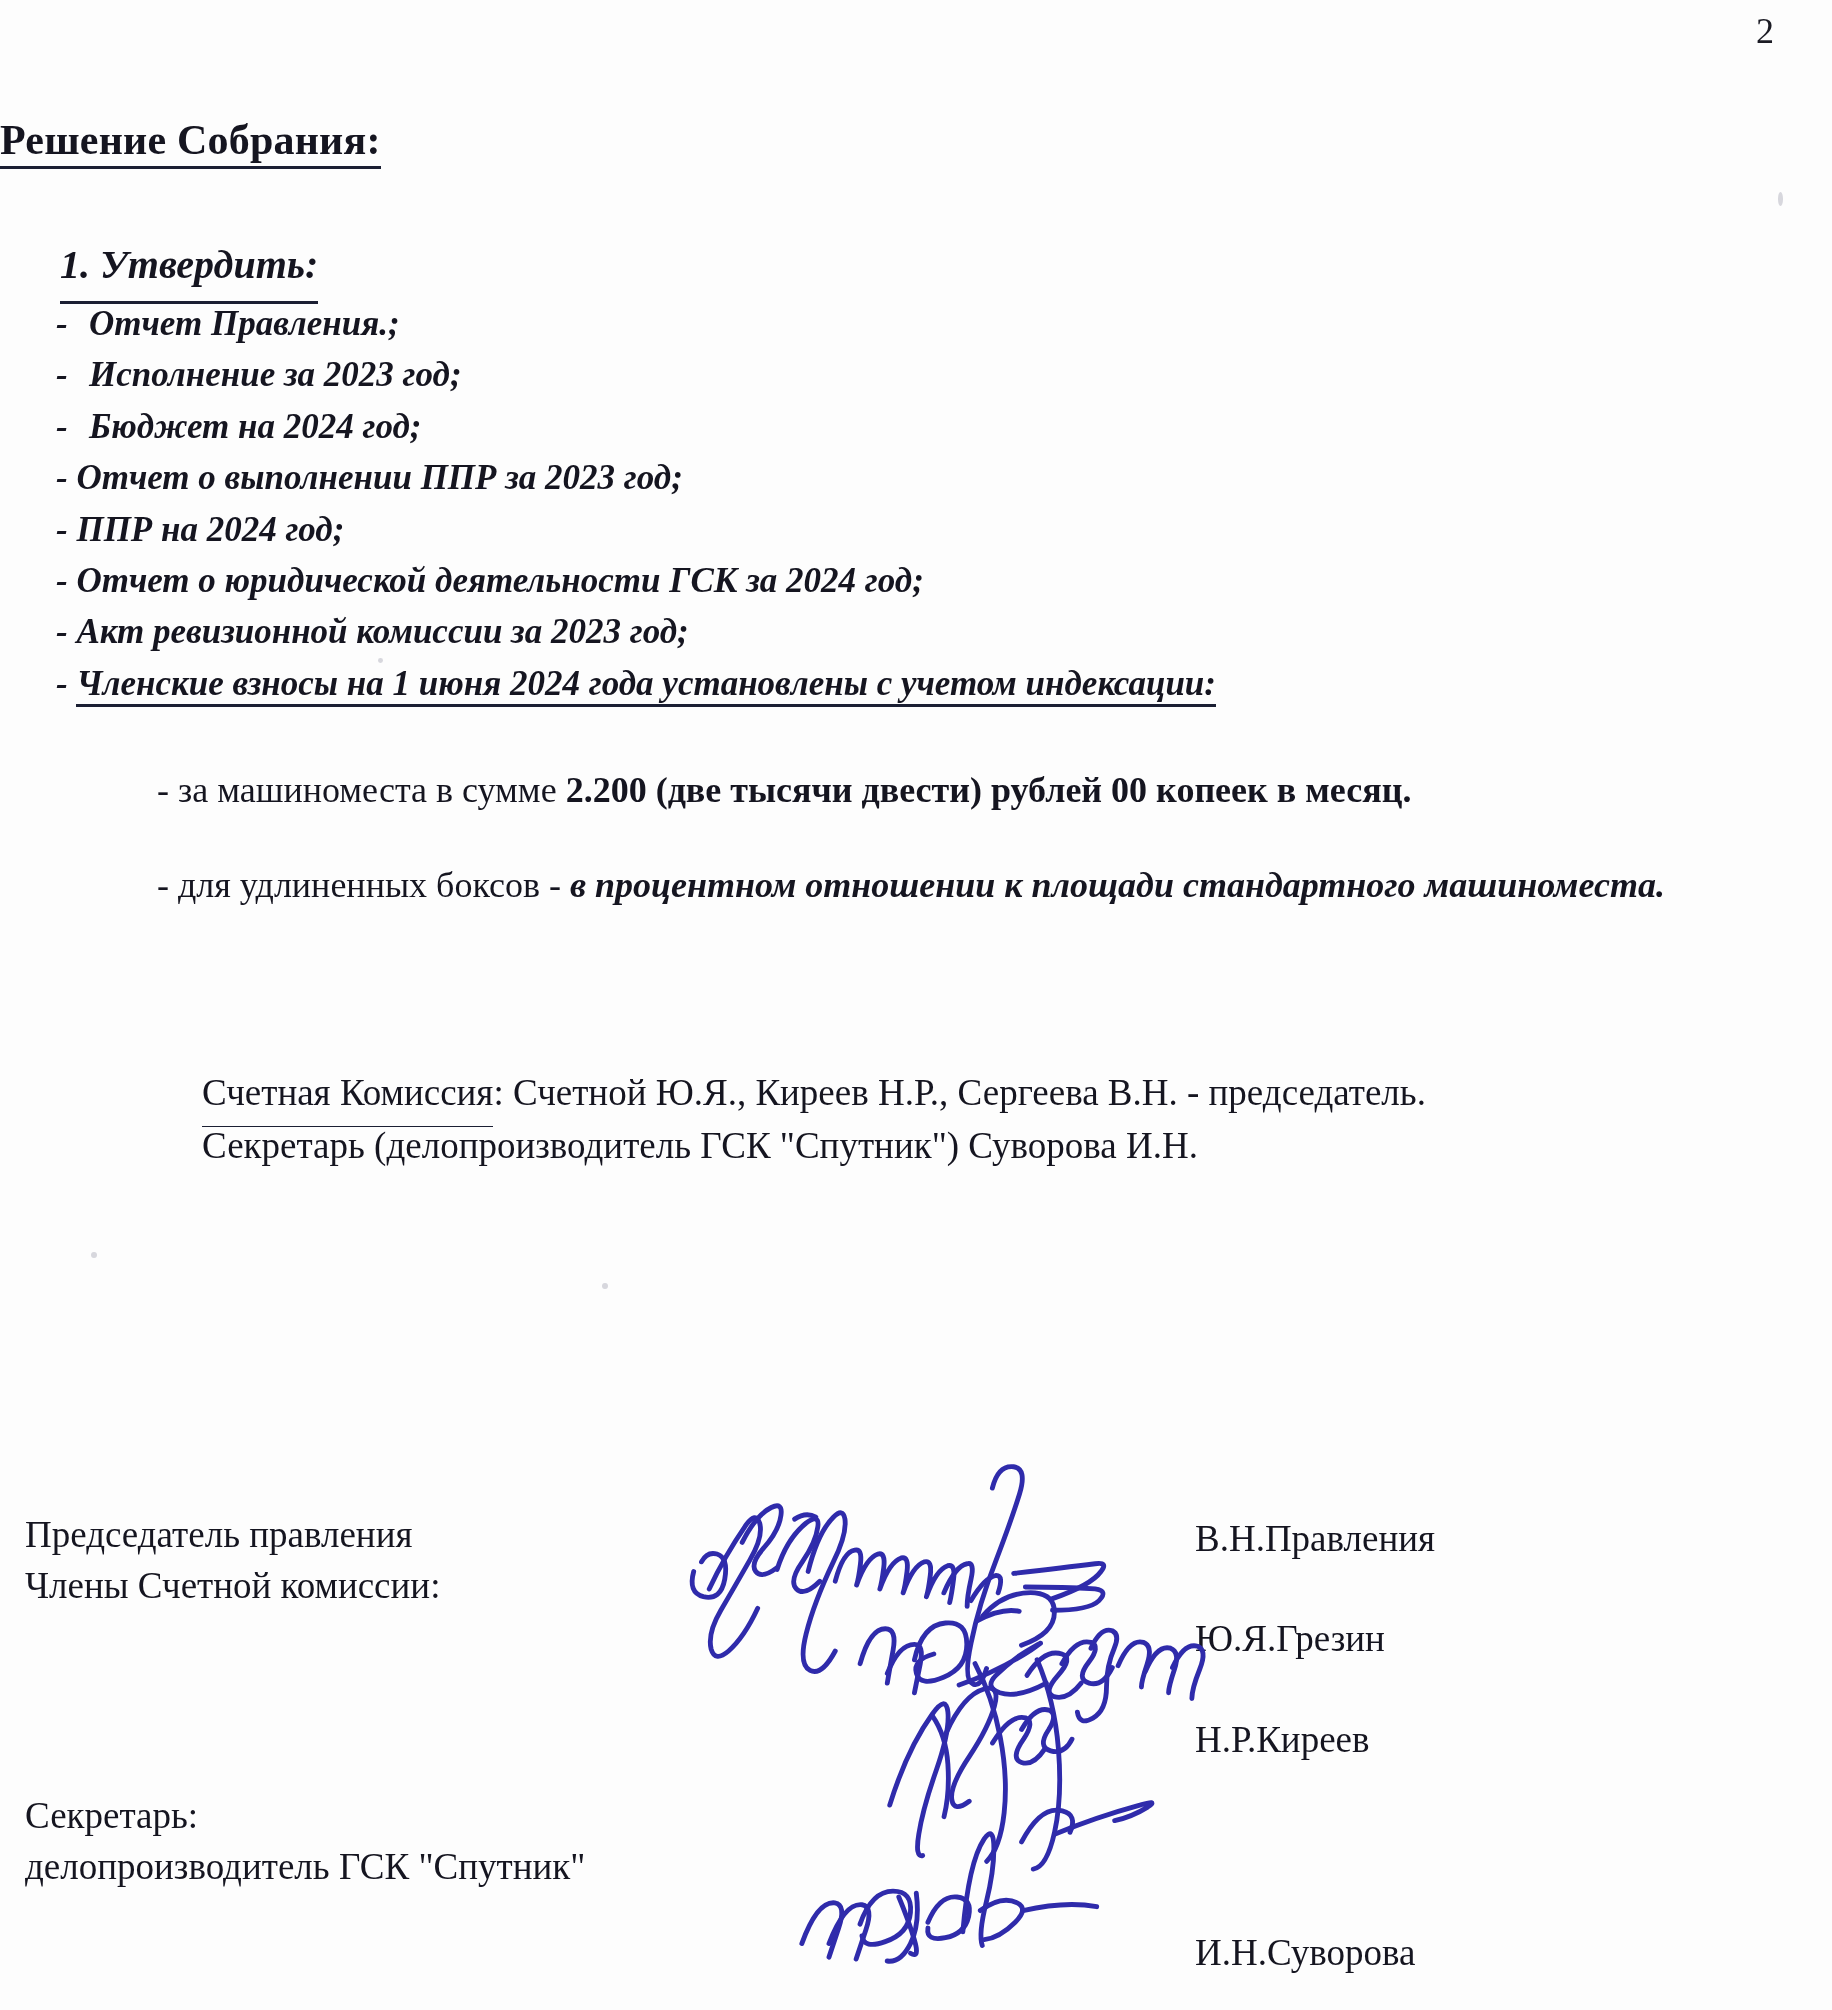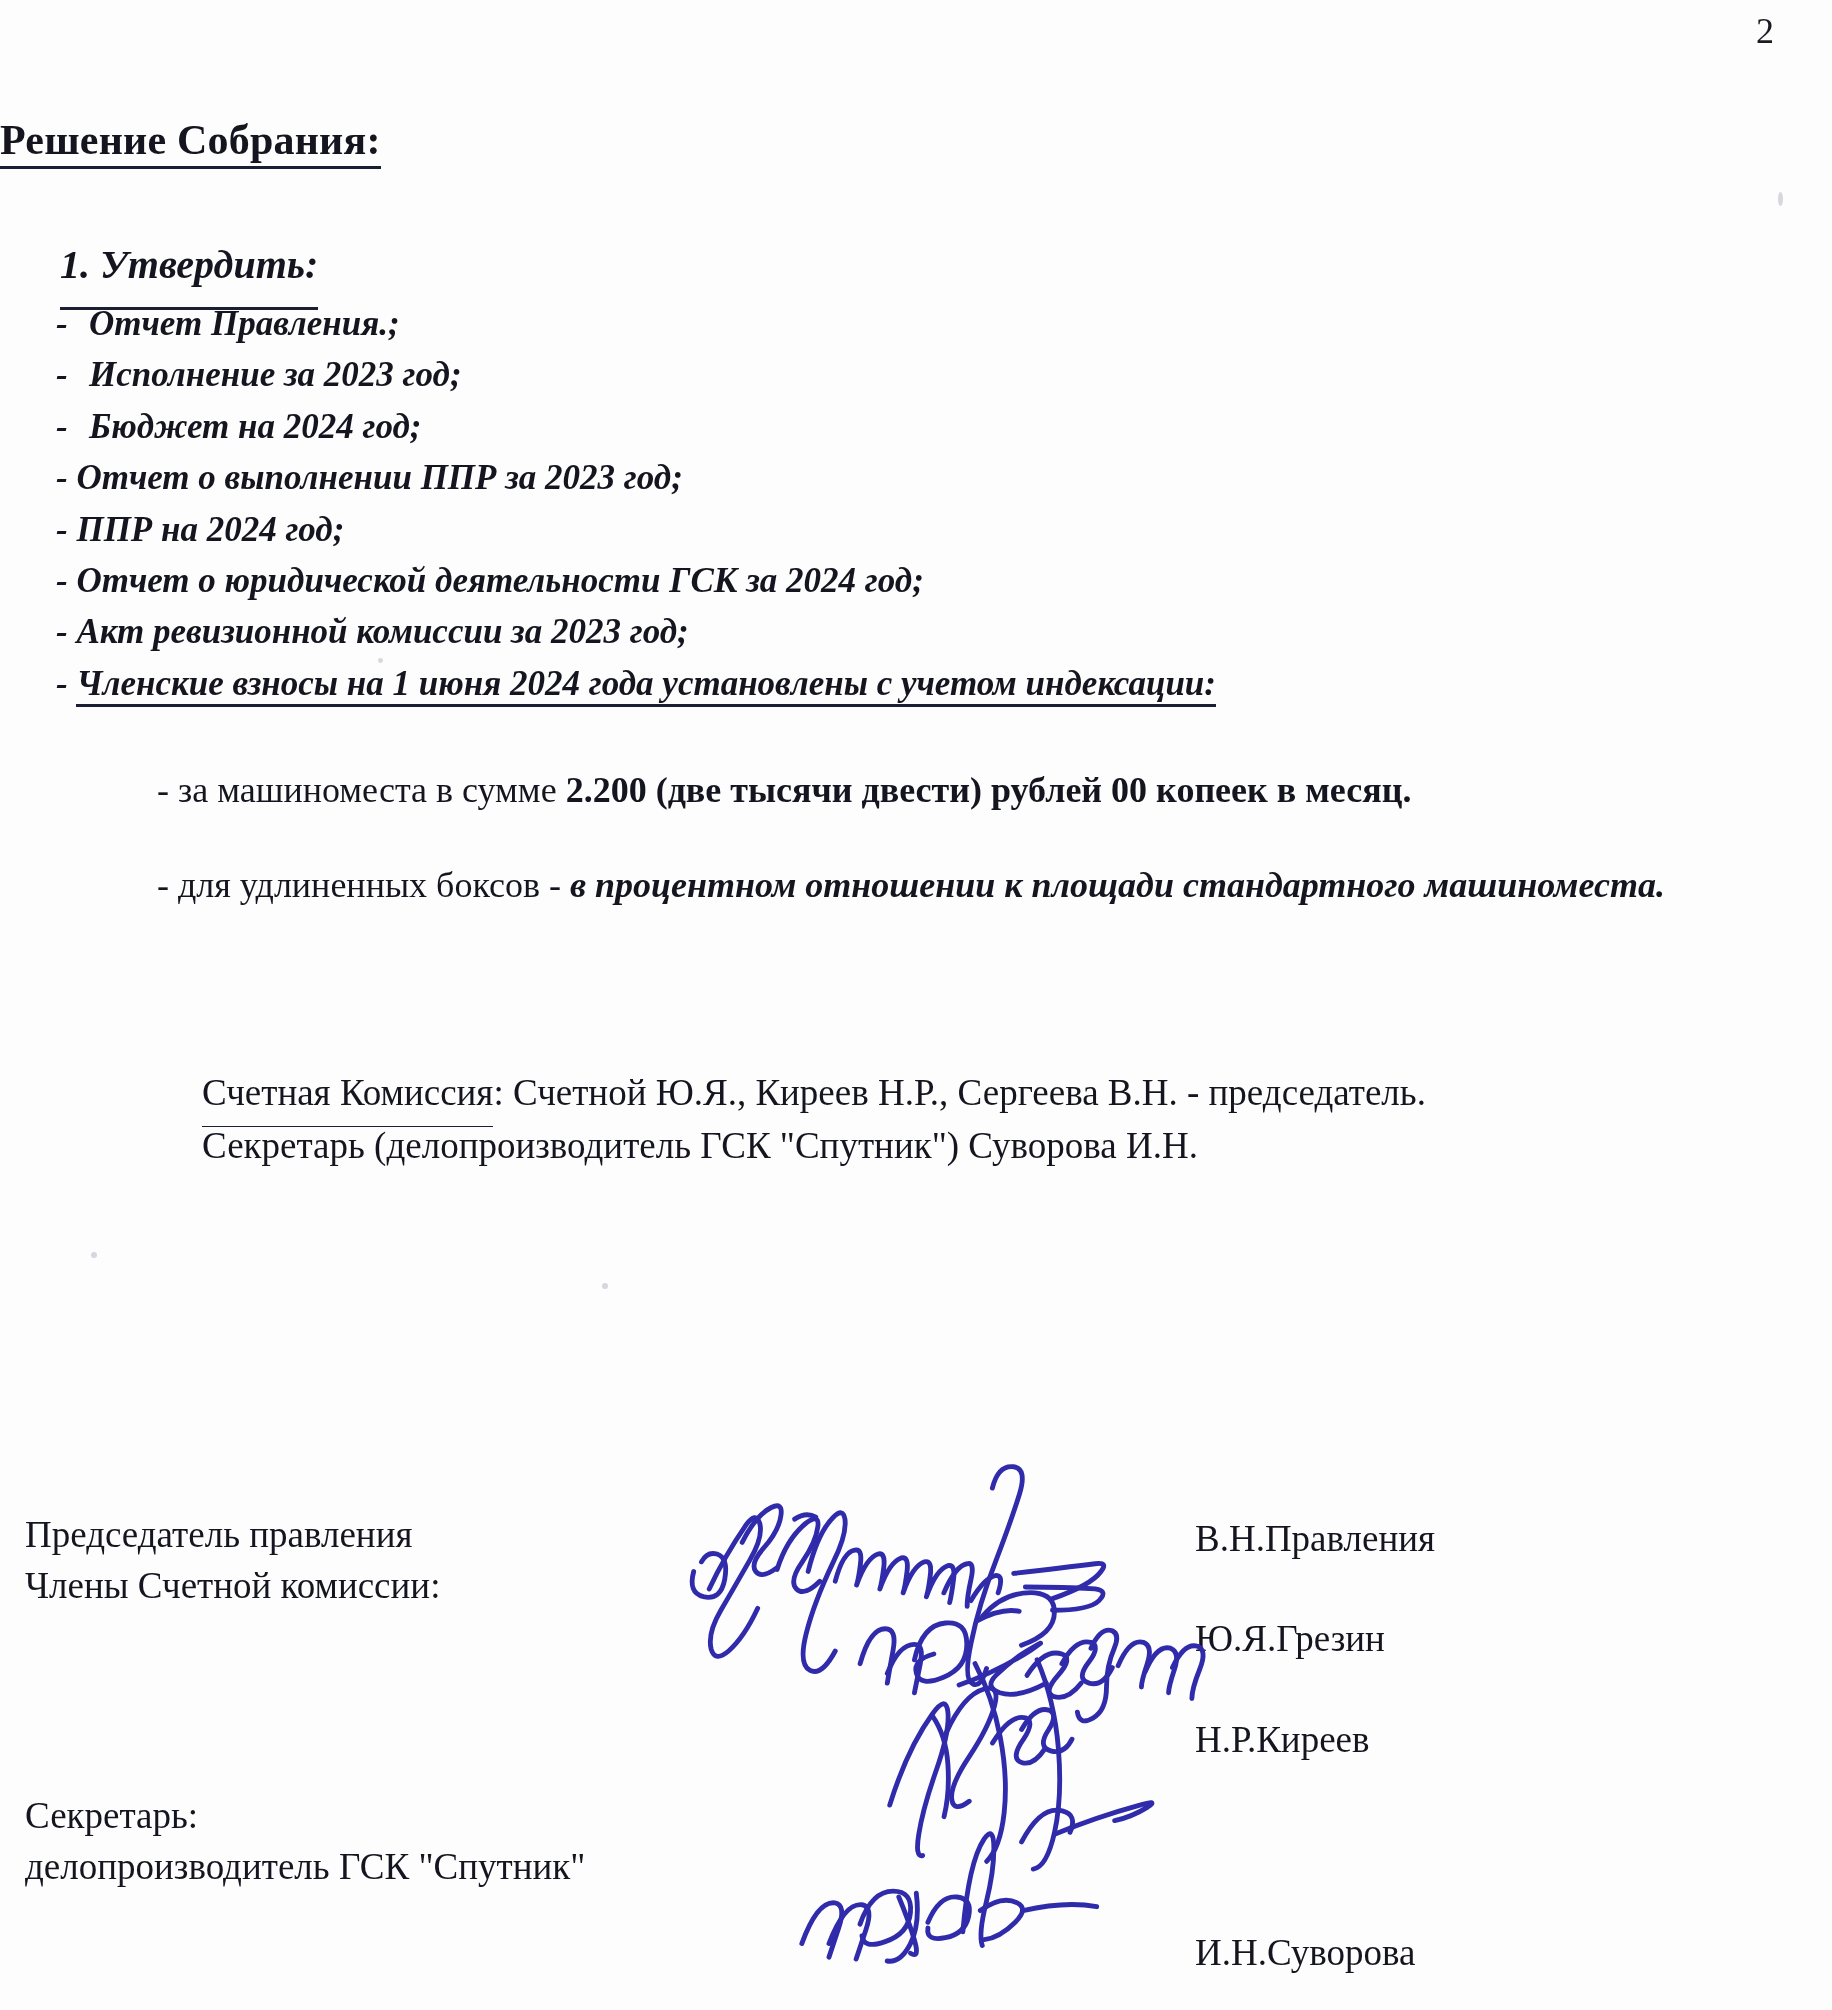--- a/index.html
+++ b/index.html
@@ -47,21 +47,21 @@
   .sect-head {
     position: absolute;
     top: 241px;
     left: 60px;
     font-size: 40px;
     font-weight: bold;
     font-style: italic;
   }
   .sect-head span.u {
     border-bottom: 3.9px solid #1b1f33;
-    padding-bottom: 20px;
+    padding-bottom: 14px;
   }
 
   
   .bullets {
     position: absolute;
     top: 303px;
     left: 56px;
     width: 1708px;
   }
   .bullet {

